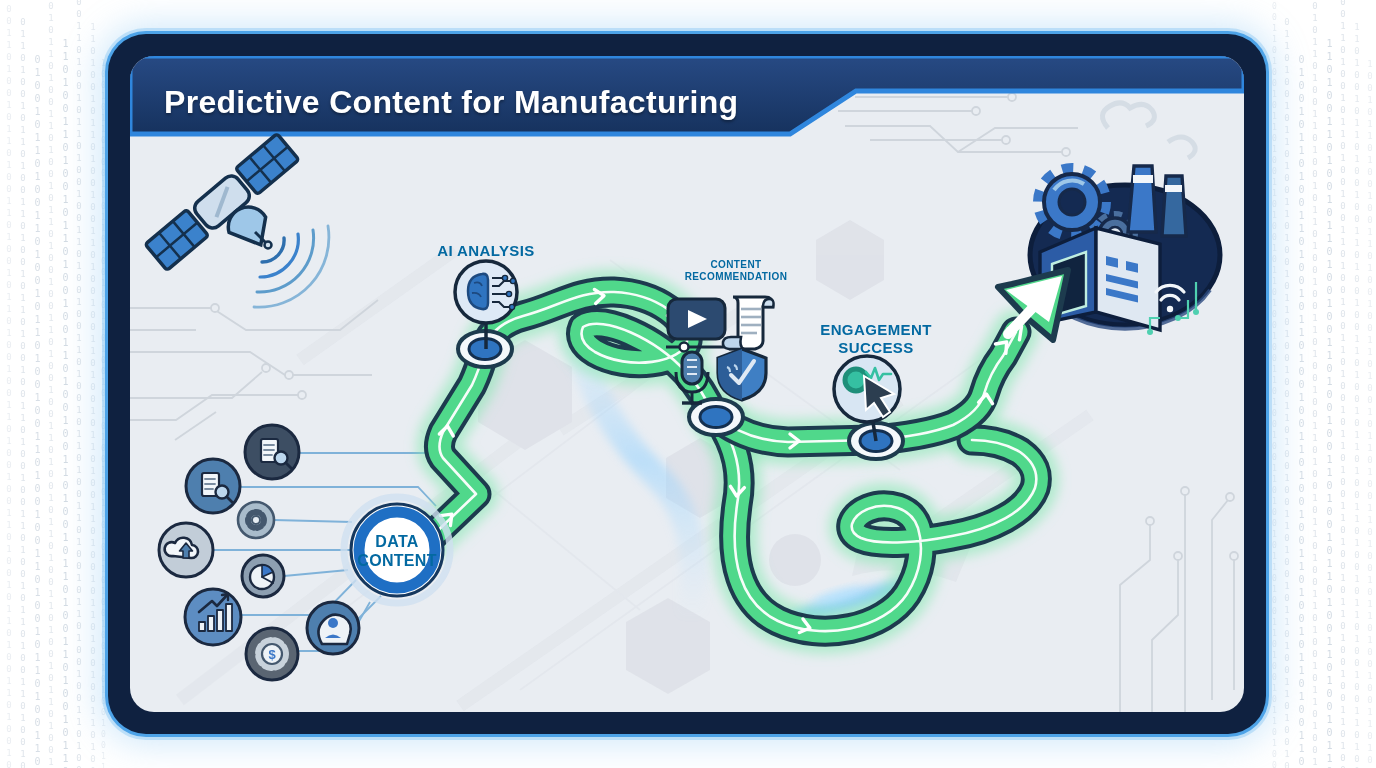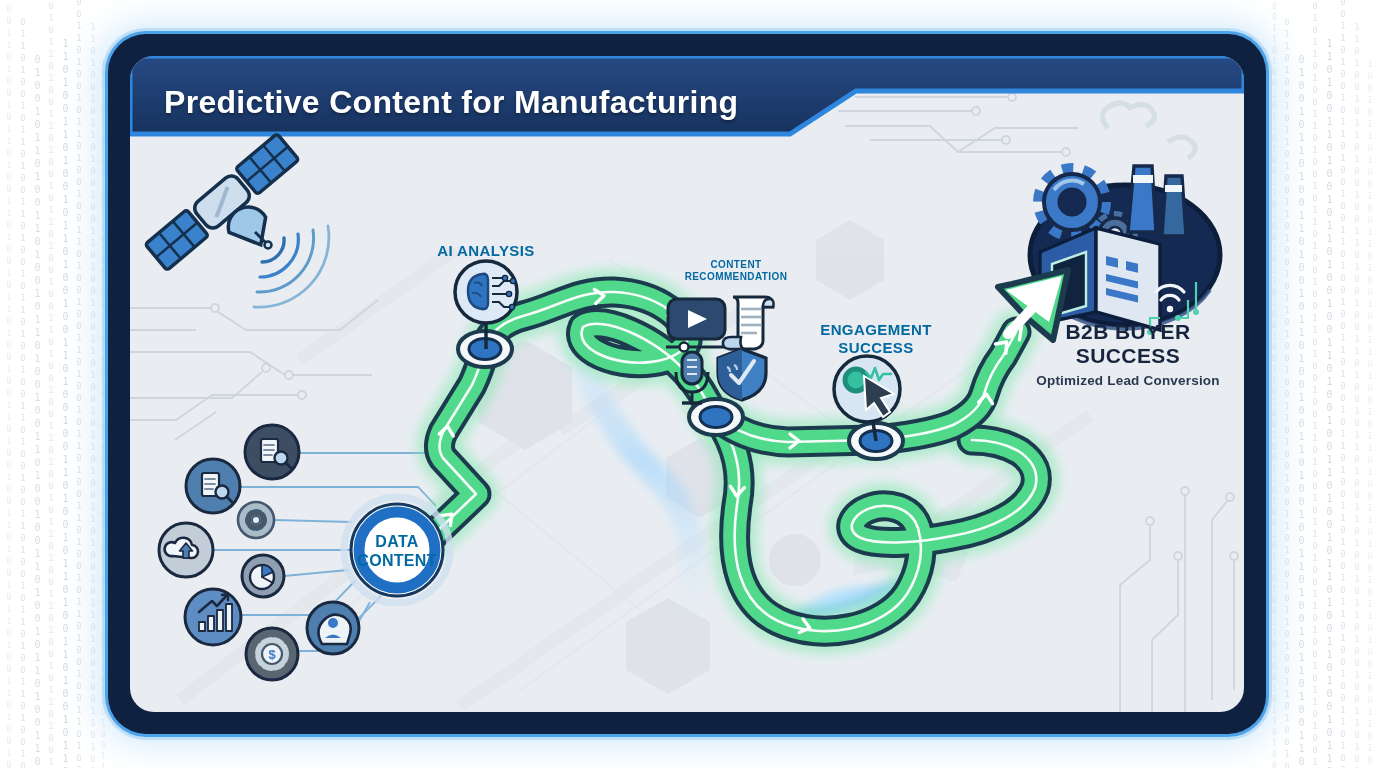--- a/index.html
+++ b/index.html
@@ -449,18 +449,13 @@
   <div class="lbl lbl-eng">
     <span>ENGAGEMENT</span><br>
     <span>SUCCESS</span>
   </div>
 
   <div class="lbl lbl-data">
     <span>DATA</span><br>
     <span>CONTENT</span>
   </div>
 
-  <div class="lbl lbl-b2b">
-    <span>B2B BUYER</span><br>
-    <span>SUCCESS</span>
-    <span class="sub">Optimized Lead Conversion</span>
-  </div>
 </div>
 
 </body></html>

